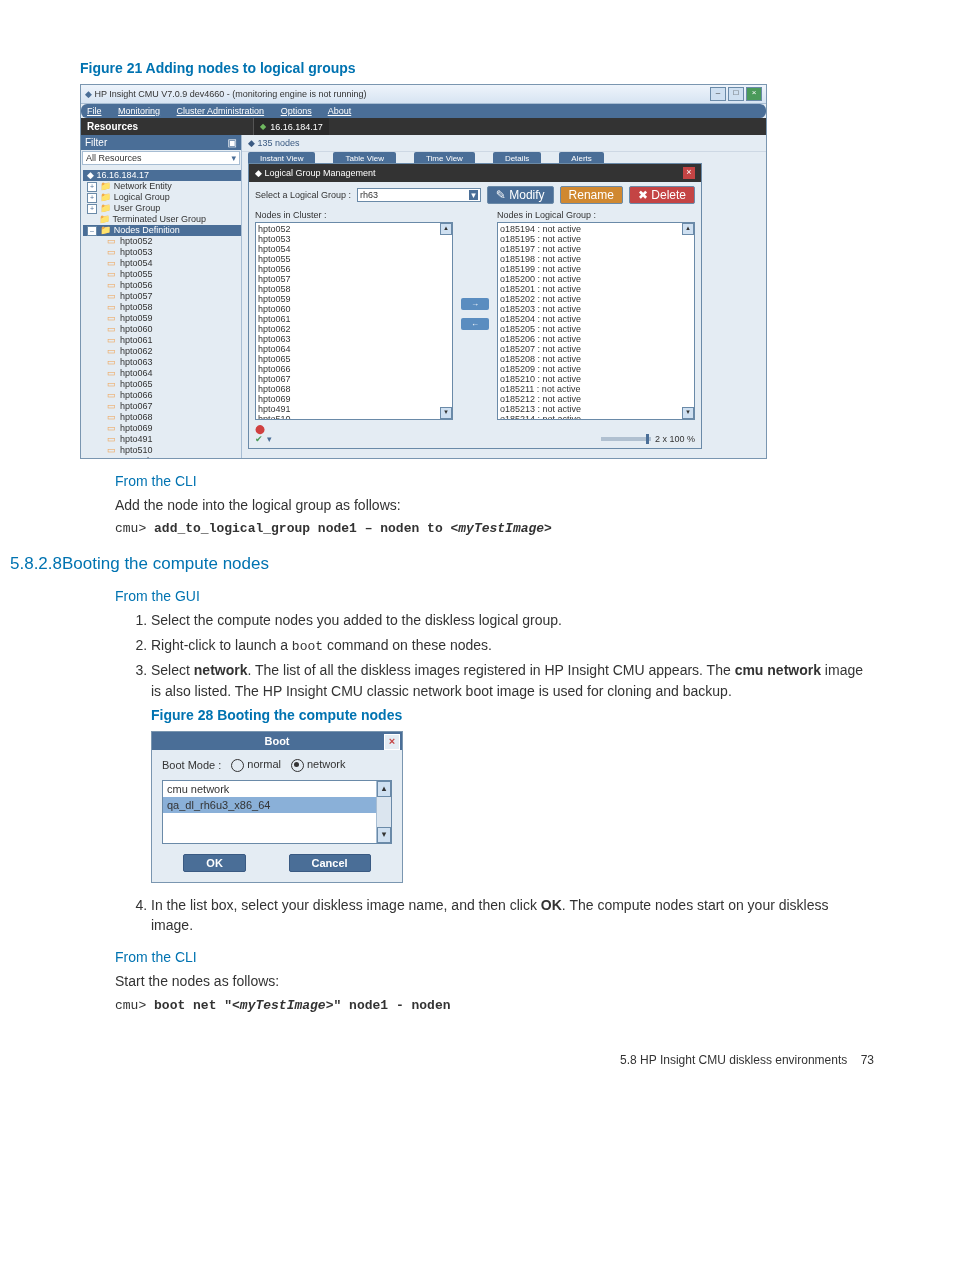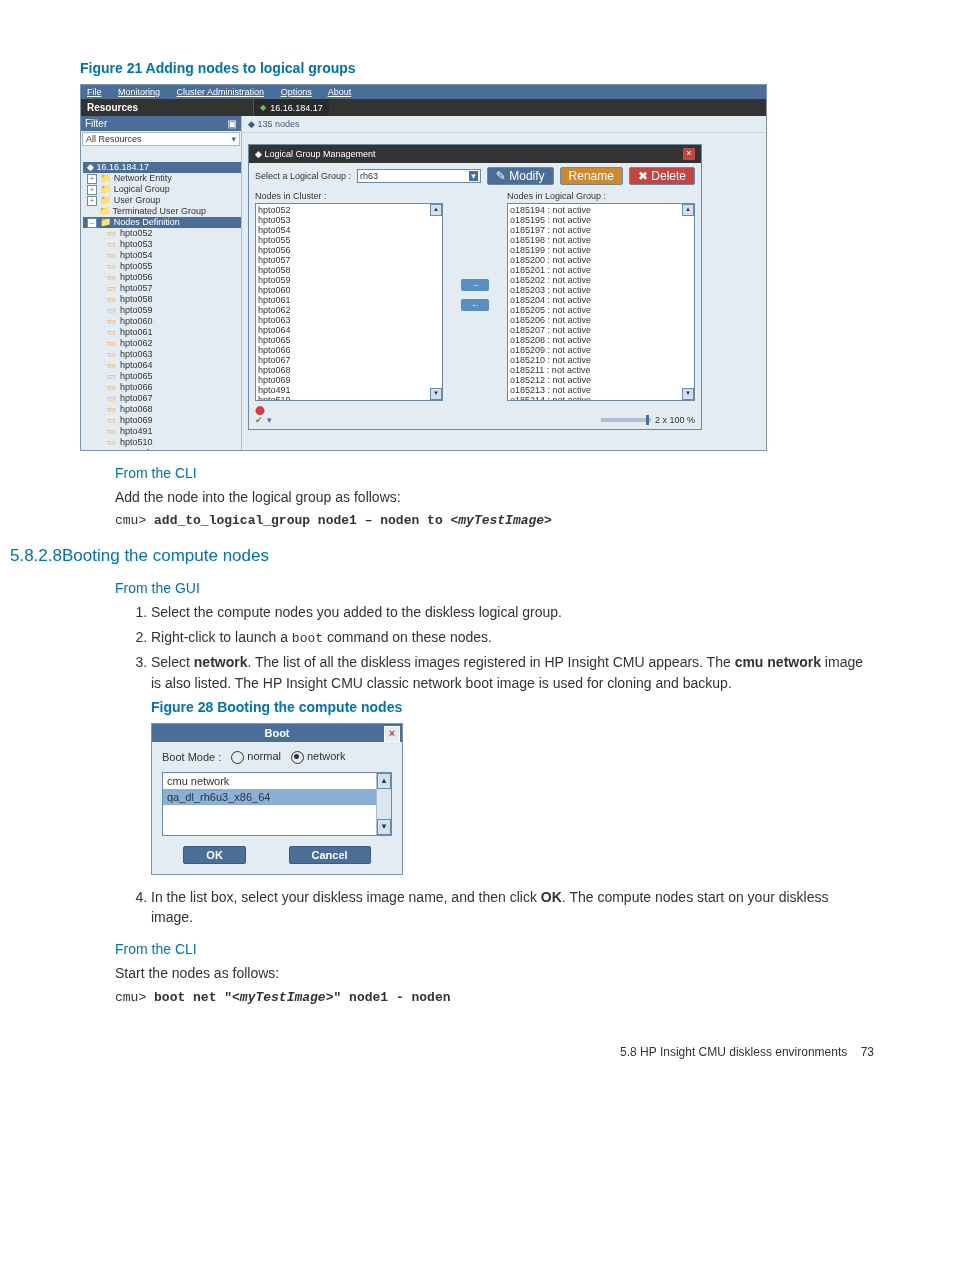--- a/index.html
+++ b/index.html
@@ -60,20 +60,21 @@
     background: #cfe0f1;
     margin-left: 2px;
     text-align: center;
     line-height: 10px;
     font-size: 8px;
   }
   .cmu-menubar {
     background: #4a6e97;
     color: #fff;
     padding: 2px 6px;
+    border-radius: 6px;
   }
   .cmu-menubar span { margin-right: 14px; text-decoration: underline; text-underline-offset: 1px; }
   .cmu-headerbar {
     background: #333;
     color: #fff;
     display: flex;
     align-items: stretch;
   }
   .cmu-headerbar .left { width: 160px; padding: 3px 6px; font-weight: bold; font-size: 10px; }
   .cmu-headerbar .ip {
@@ -102,21 +103,21 @@
   }
   .cmu-allres {
     background: #fff;
     border: 1px solid #a7bdd3;
     padding: 1px 3px;
     margin: 1px;
     display:flex; justify-content: space-between;
   }
   .cmu-tree {
     background: #e4ecf3;
-    padding: 15px 0 2px 2px;
+    padding: 4px 0 2px 2px;
     max-height: 286px;
     overflow: hidden;
   }
   .cmu-tree .node {
     padding: 0 2px 0 10px;
     white-space: nowrap;
     line-height: 11px;
   }
   .cmu-tree .node.root { background: #4a6e97; color: #fff; padding-left:4px; }
   .cmu-tree .node.toplevel { padding-left: 4px; }
@@ -191,21 +192,21 @@
     border-radius: 2px;
     font-size: 12px;
     color: #fff;
   }
   .btn.blue { background: #4a6e97; }
   .btn.orange { background: #d08830; }
   .btn.red { background: #c44444; }
   .cmu-lgm-cols {
     display: flex;
     padding: 0 6px 4px 6px;
-    gap: 16px;
+    gap: 6px;
   }
   .cmu-lgm-col { flex:1 1 0; overflow:hidden; }
   .cmu-lgm-col .lbl { padding: 2px 0; }
   .cmu-listbox {
     border: 1px solid #6a8aa8;
     background: #fff;
     height: 196px;
     overflow: hidden;
     position: relative;
   }
@@ -330,20 +331,24 @@
     margin-top: 40px;
     color: #333;
   }
 </style>
 </head>
 <body>
 
 <div class="figure-title">Figure 21 Adding nodes to logical groups</div>
 
 <div class="cmu-window">
+  <div class="cmu-titlebar">
+    <span><span style="color:#4a6e97;">◆</span> <span>HP Insight CMU V7.0.9 dev4660 - (monitoring engine is not running)</span></span>
+    <span class="winbtns"><span>–</span><span>□</span><span style="background:#4a9a5a;color:#fff;">×</span></span>
+  </div>
   <div class="cmu-menubar">
     <span>File</span>
     <span>Monitoring</span>
     <span>Cluster Administration</span>
     <span>Options</span>
     <span>About</span>
   </div>
   <div class="cmu-headerbar">
     <div class="left">Resources</div>
     <div class="ip">16.16.184.17</div>
@@ -386,20 +391,27 @@
             <div class="node" style="padding-left: 24px;"><span class="icon">▭</span> hpto069</div>
             <div class="node" style="padding-left: 24px;"><span class="icon">▭</span> hpto491</div>
             <div class="node" style="padding-left: 24px;"><span class="icon">▭</span> hpto510</div>
             <div class="node" style="padding-left: 24px;"><span class="icon">▭</span> moonshot</div>
           </div>
       </div>
     </div>
     <div class="cmu-main">
       <div class="cmu-toolbar">
         <span class="nodecount">◆ <span>135 nodes</span></span>
+      </div>
+      <div class="cmu-tabs">
+        <span class="tab">Instant View</span>
+        <span class="tab">Table View</span>
+        <span class="tab">Time View</span>
+        <span class="tab">Details</span>
+        <span class="tab">Alerts</span>
       </div>
       <div class="cmu-lgm-panel">
         <div class="cmu-lgm-title">
           <span>◆ <span>Logical Group Management</span></span>
           <span class="x">×</span>
         </div>
         <div class="cmu-lgm-row1">
           <span>Select a Logical Group :</span>
           <span class="dd">
               <span>rh63</span>

